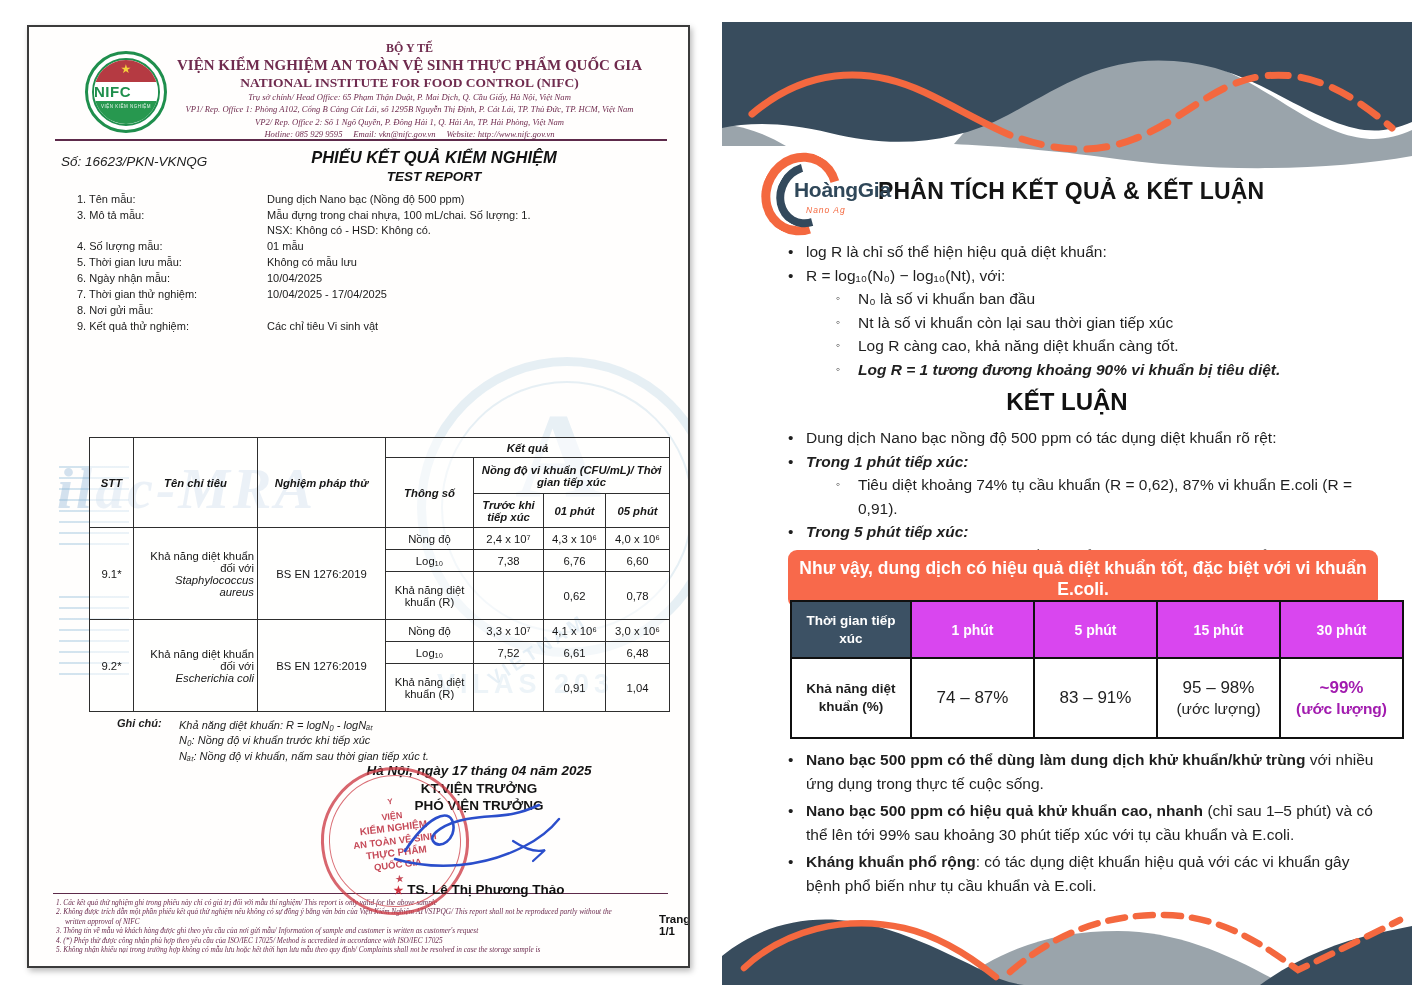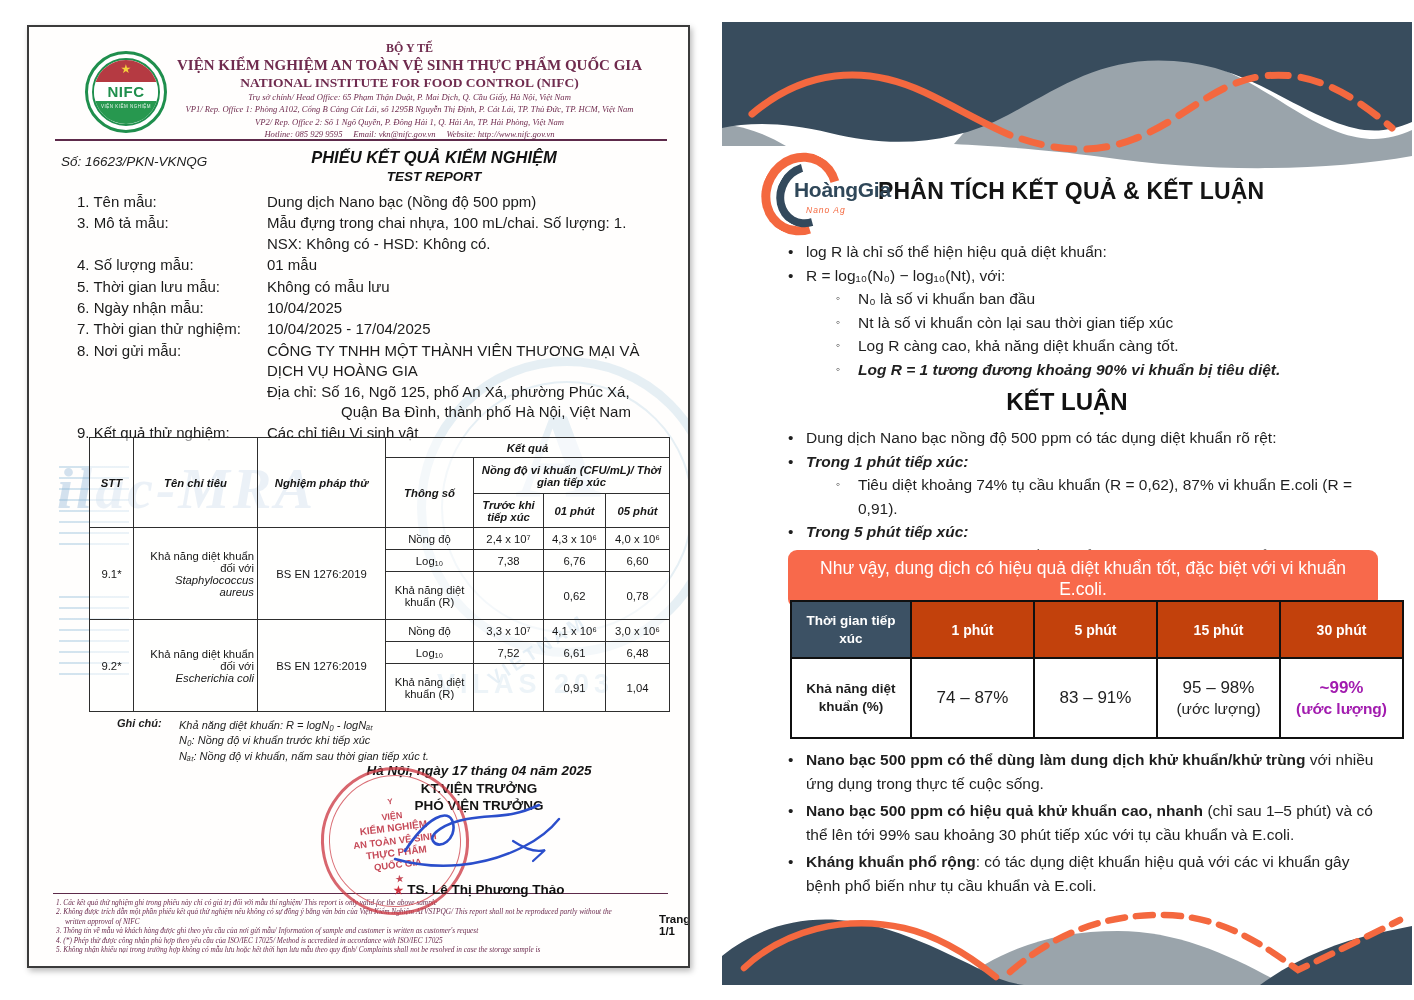--- a/index.html
+++ b/index.html
@@ -24,37 +24,37 @@
   .wm-ripple { width:70px; height:86px;
     background:repeating-linear-gradient(0deg, rgba(140,185,215,.38) 0 2px, transparent 2px 11px); }
   .rp1 { left:30px; top:432px; } .rp2 { left:30px; top:562px; }
 
   
   .nifc-logo { position:absolute; left:56px; top:24px; width:82px; height:82px; border-radius:50%;
                border:3px solid #1f8f4d; background:#fff; }
   .nifc-in { position:absolute; inset:4px; border-radius:50%; overflow:hidden; border:2px solid #1f8f4d; background:#fff;}
   .nifc-red { height:34%; background:#b53a42; position:relative; }
   .nifc-star { position:absolute; left:0; right:0; top:3px; text-align:center; color:#f5d03c; font-size:12px; line-height:1;}
-  .nifc-white { height:30%; background:#fff; color:#1f8f4d; font-weight:bold; font-size:15px; text-align:center; line-height:20px; letter-spacing:.5px;border-radius:6px;}
+  .nifc-white { height:30%; background:#fff; color:#1f8f4d; font-weight:bold; font-size:15px; text-align:left; line-height:20px; letter-spacing:.5px;border-radius:6px;}
   .nifc-green { height:36%; background:#27984f; color:#eaf6ee; font-size:4.5px; text-align:center; padding-top:3px; letter-spacing:.5px;}
   .hdr-text { position:absolute; left:118px; top:14px; width:525px; text-align:center;
               color:#6f2b4e; font-family:"Liberation Serif",serif; }
   .h-min { font-size:12px; font-weight:bold; }
   .h-vi  { font-size:15px; font-weight:bold; margin-top:1px; }
   .h-en  { font-size:13.5px; font-weight:bold; margin-top:1px; }
   .h-ad  { font-size:8.6px; font-style:italic; margin-top:1px; line-height:1.32; }
   .hdr-rule { position:absolute; left:26px; top:112px; width:612px; border-top:2px solid #5d2a4a; }
 
   .doc-no { position:absolute; left:32px; top:127px; font-style:italic; font-size:13.5px; color:#222; }
   .title-block { position:absolute; left:235px; top:121px; width:340px; text-align:center; color:#111;}
   .t1 { font-weight:bold; font-size:16.5px;font-style:italic; }
   .t2 { font-weight:bold; font-style:italic; font-size:13.5px; margin-top:2px; }
 
   
-  .info { position:absolute; left:48px; top:165px; width:600px; font-size:15px; color:#1b1b1b; }
+  .info { position:absolute; left:48px; top:165px; width:600px; font-size:11px; color:#1b1b1b; }
   .irow { display:flex; margin-bottom:1px; line-height:1.36; }
   .ilabel { width:190px; flex:none; }
   .ival { flex:1; }
   .ival .ind { padding-left:74px; }
 
   
   .rtable { position:absolute; left:60px; top:410px; border-collapse:collapse; font-size:11.3px; color:#161616;
             background:rgba(255,255,255,.55);}
   .rtable td { border:1.4px solid #2e2e2e; text-align:center; vertical-align:middle; padding:1px 3px; }
   .rtable .th td, .rtable td.thc { font-weight:bold; font-style:italic; }
@@ -111,28 +111,28 @@
   .sec1 { top:218px; }
   .li1 { display:flex; }
   .m1 { width:22px; flex:none; text-align:left; padding-left:4px;}
   .li2 { display:flex; padding-left:52px; }
   .m2 { width:22px; flex:none; font-size:12px; padding-top:2px; }
   .bi { font-weight:bold; font-style:italic; }
 
   .kl-head { position:absolute; left:0; top:366px; width:100%; text-align:center; font-size:24px; font-weight:bold; color:#111; }
   .sec2 { top:404px; }
 
-  .banner { position:absolute; left:66px; top:528px; width:590px; background:#f8694b; color:#fff; font-weight:normal;
+  .banner { position:absolute; left:66px; top:528px; width:590px; background:#f8694b; color:#fff; font-weight:bold;
             font-size:17.5px; text-align:center; padding:8px 10px; border-radius:9px; }
 
   .ptable { position:absolute; left:68px; top:578px; border-collapse:collapse; }
   .ptable td { border:2.5px solid #101010; text-align:center; vertical-align:middle; }
   .ptable .hrow td { height:57px; font-weight:bold; }
   .hc0 { background:#3c5164; color:#fff; font-size:13.5px; padding:0 10px; line-height:1.3;}
-  .hc  { background:#c2410c; color:#fff; font-size:14px; }
+  .hc  { background:#d946ef; color:#fff; font-size:14px; }
   .ptable .drow td { height:80px; background:#fff; }
   .dc0 { font-weight:bold; font-size:13.5px; line-height:1.35; padding:0 8px;}
   .dc  { font-size:17px; }
   .dc small, .dcx small { font-size:15.5px; display:block; margin-top:2px;}
   .dcx { color:#a21caf; font-weight:bold; font-size:17px; }
 
   .sec3 { top:726px; }
   .sec3 .li1 { margin-bottom:4px; }
 </style>
 </head>
@@ -209,25 +209,20 @@
         </div>
     </div>
     <div class="irow">
       <div class="ilabel">7. Thời gian thử nghiệm:</div>
       <div class="ival">
           <div>10/04/2025 - 17/04/2025</div>
         </div>
     </div>
     <div class="irow">
       <div class="ilabel">8. Nơi gửi mẫu:</div>
-      <div class="ival">
-        <div>CÔNG TY TNHH MỘT THÀNH VIÊN THƯƠNG MẠI VÀ DỊCH VỤ HOÀNG GIA</div>
-        <div>Địa chỉ: Số 16, Ngõ 125, phố An Xá, phường Phúc Xá,</div>
-        <div class="ind">Quận Ba Đình, thành phố Hà Nội, Việt Nam</div>
-      </div>
     </div>
     <div class="irow">
       <div class="ilabel">9. Kết quả thử nghiệm:</div>
       <div class="ival">
           <div>Các chỉ tiêu Vi sinh vật</div>
         </div>
     </div>
   </div>
 
   <table class="rtable">

